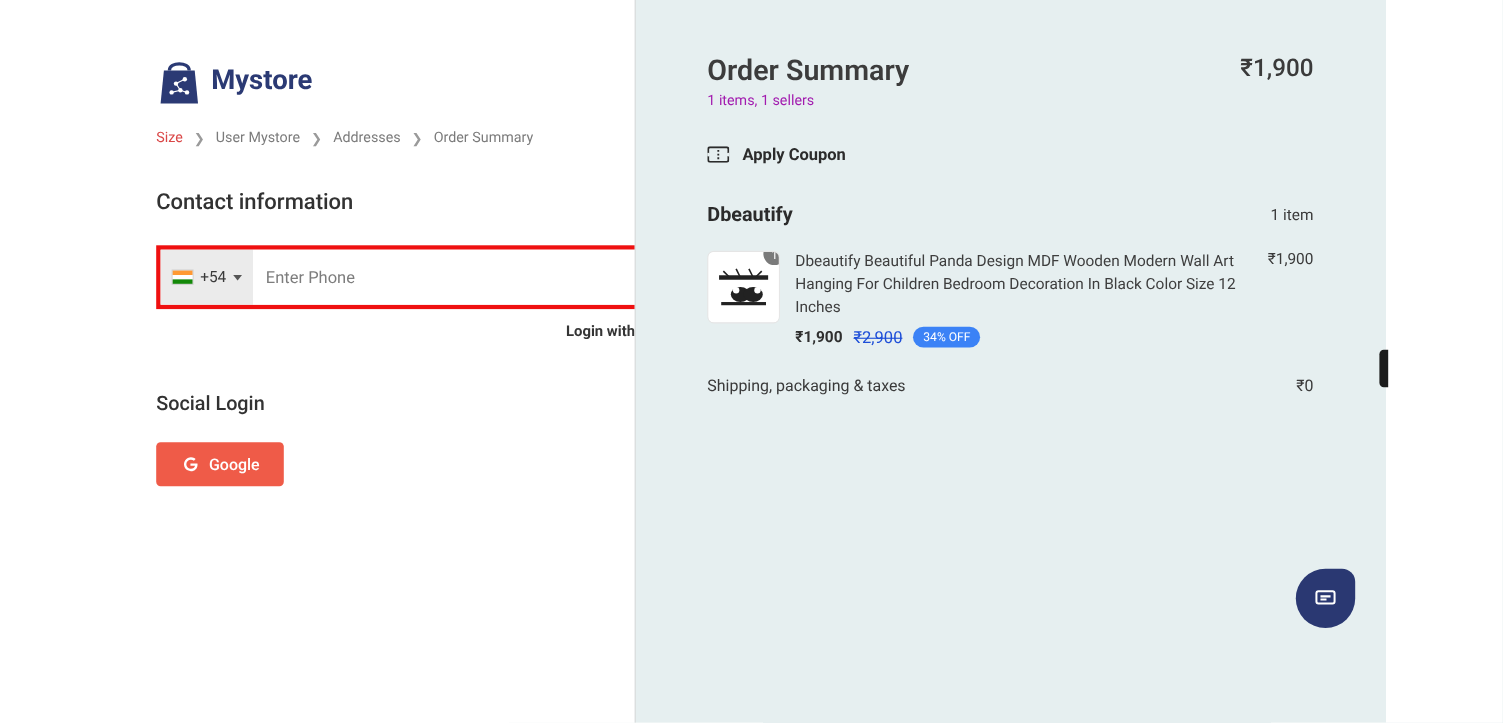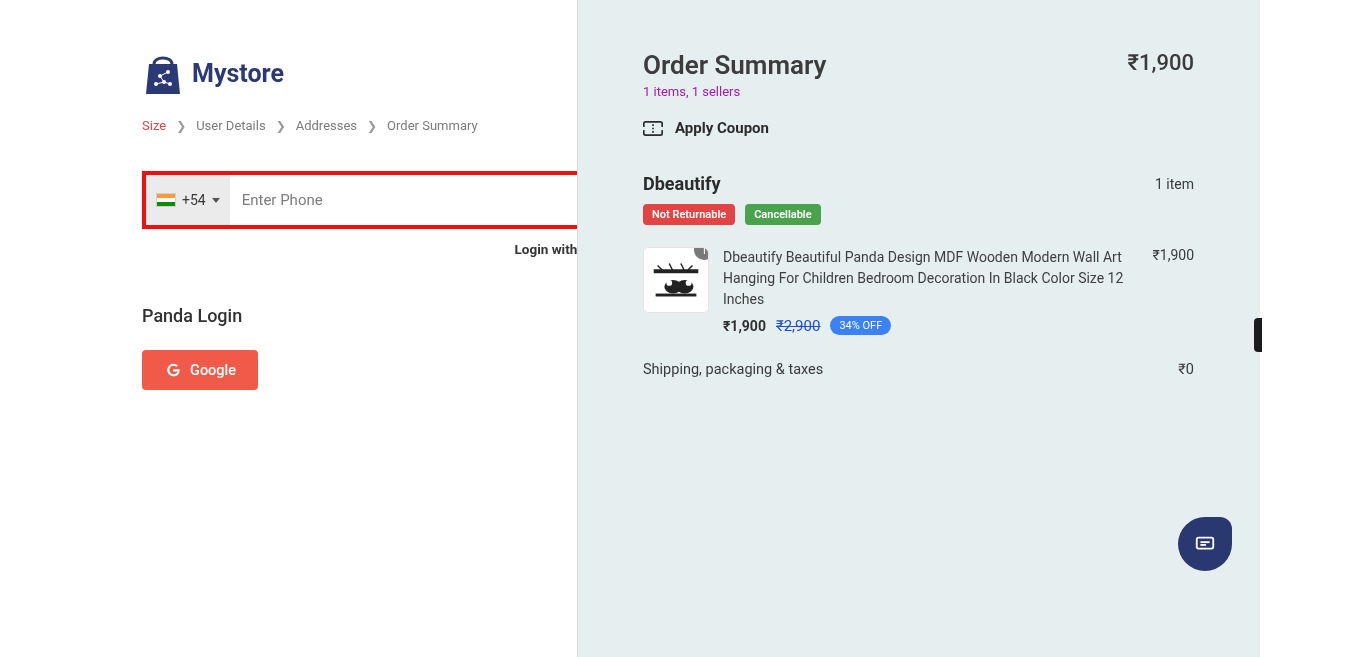--- a/index.html
+++ b/index.html
@@ -25,21 +25,21 @@
 .phone::placeholder{color:#7d7d7d;}
 .login-email{width:472px;text-align:right;font-size:13.5px;font-weight:700;color:#353535;margin-top:12px;cursor:pointer;}
 .send-otp{width:472px;height:34px;border:0;border-radius:4px;background:#7881ab;color:#fff;font-size:14.5px;font-weight:500;margin-top:22px;cursor:pointer;}
 .social-h{font-size:18px;font-weight:500;color:#323232;margin-top:48px;}
 .google-btn{display:inline-flex;align-items:center;gap:8px;background:#ef5b48;color:#fff;border:0;border-radius:4px;padding:11px 22px;font-size:14.5px;font-weight:500;margin-top:24px;cursor:pointer;}
 .google-btn .g{width:18px;height:18px;}
 .os-top{display:flex;justify-content:space-between;align-items:flex-start;}
 .os-title{font-size:26px;font-weight:600;color:#3c3c3c;}
 .os-total{font-size:22px;font-weight:500;color:#3a3a3a;}
 .os-sub{font-size:13px;color:#a21caf;margin-top:4px;}
-.coupon{display:flex;align-items:center;gap:12px;margin-top:20px;cursor:pointer;}
+.coupon{display:flex;align-items:center;gap:12px;margin-top:32px;cursor:pointer;}
 .coupon svg{width:20px;height:15px;}
 .coupon-text{font-size:15px;font-weight:700;color:#2b2b2b;}
 .seller-row{display:flex;justify-content:space-between;align-items:center;margin-top:36px;}
 .seller-name{font-size:18px;font-weight:700;color:#2b2b2b;}
 .seller-count{font-size:14px;color:#3a3a3a;}
 .pills{display:flex;gap:10px;margin-top:10px;}
 .pill{font-size:11px;font-weight:600;padding:4px 9px;border-radius:4px;color:#fff;}
 .pill.red{background:#e24444;}
 .pill.green{background:#4aa24d;}
 .item{display:flex;gap:14px;margin-top:22px;}
@@ -75,45 +75,46 @@
         <line x1="18" y1="26" x2="22" y2="32" stroke="#fff"></line>
         <line x1="22" y1="32" x2="28" y2="34" stroke="#fff"></line>
         <line x1="22" y1="32" x2="14" y2="34" stroke="#fff"></line>
     </svg>
     <span class="logo-text">Mystore</span>
   </div>
 
   <div class="breadcrumb">
     <span class="first">Size</span>
     <span class="bc-sep">❯</span>
-    <span>User Details</span>
+    <span>User Mystore</span>
     <span class="bc-sep">❯</span>
     <span>Addresses</span>
     <span class="bc-sep">❯</span>
     <span>Order Summary</span>
   </div>
 
+  <div class="section-h">Contact information</div>
 
   <div class="phone-wrap">
     <div class="cc">
       <span class="flag">
         <div style="background:#ff9933"></div>
           <div style="background:#fff"></div>
           <div style="background:#138808"></div>
       </span>
       <span class="code">+54</span>
       <span class="caret"></span>
     </div>
     <input class="phone" placeholder="Enter Phone" style="">
   </div>
 
   <div class="login-email">Login with email</div>
 
 
-  <div class="social-h">Panda Login</div>
+  <div class="social-h">Social Login</div>
 
   <button class="google-btn">
     <svg class="g" viewBox="0 0 24 24">
         <path fill="#fff" d="M21.35 11.1h-9.18v2.92h5.6c-.46 2.3-2.38 3.5-5.06 3.5a5.52 5.52 0 1 1 0-11.04c1.4 0 2.67.5 3.66 1.4l2.1-2.1A8.45 8.45 0 1 0 12.7 20.5c4.87 0 8.08-3.4 8.08-8.2 0-.42-.04-.82-.12-1.2z"></path>
       </svg>
     <span>Google</span>
   </button>
 </div>
 
 <div class="right">
@@ -132,24 +133,20 @@
         <circle cx="1" cy="9" r="2" fill="#e6eff0" stroke="none"></circle>
         <circle cx="23" cy="9" r="2" fill="#e6eff0" stroke="none"></circle>
         <line x1="12" y1="4" x2="12" y2="14" stroke-dasharray="2 2"></line>
       </svg>
     <span class="coupon-text">Apply Coupon</span>
   </div>
 
   <div class="seller-row">
     <span class="seller-name">Dbeautify</span>
     <span class="seller-count">1 item</span>
-  </div>
-  <div class="pills">
-    <span class="pill red">Not Returnable</span>
-    <span class="pill green">Cancellable</span>
   </div>
 
   <div class="item">
     <div class="thumb">
       <svg viewBox="0 0 66 66">
         <rect width="66" height="66" fill="#fff"></rect>
         <path d="M10 22 h46 v4 h-46z" fill="#222"></path>
         <path d="M14 18 l6 6 M26 16 l4 8 M38 16 l4 8 M50 18 l-6 6" stroke="#222" stroke-width="1.5"></path>
         <ellipse cx="30" cy="40" rx="9" ry="7" fill="#222"></ellipse>
           <ellipse cx="42" cy="40" rx="9" ry="7" fill="#222"></ellipse>

